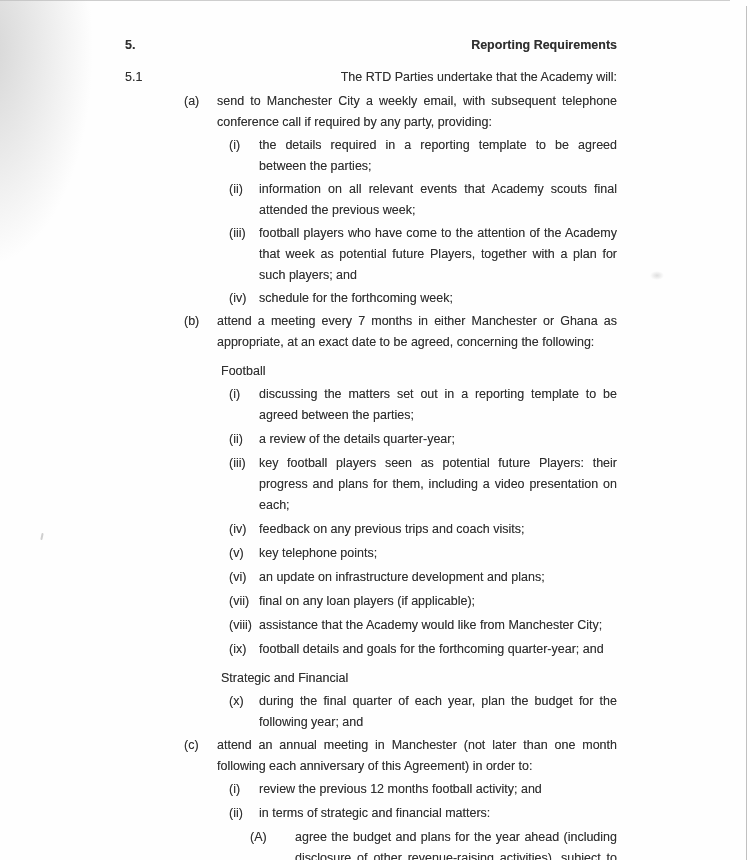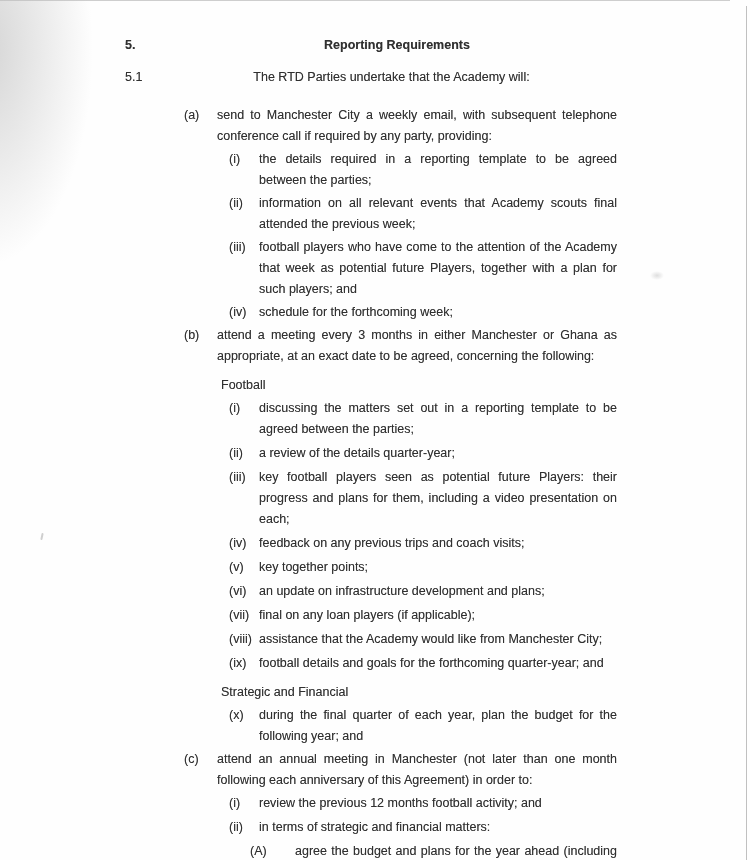--- a/index.html
+++ b/index.html
@@ -20,21 +20,21 @@
     top: 35px;
     left: 0;
     width: 617px; 
   }
   .row { display: flex; margin-bottom: 2px; }
   .lbl { flex: 0 0 auto; white-space: nowrap; }
   .txt { flex: 1 1 auto; text-align: justify; }
 
   .row-heading   { margin-left: 125px; margin-bottom: 11px; font-weight: bold; }
   .row-heading .lbl { width: 52px; }
-  .row-clause    { margin-left: 125px; margin-bottom: 17px; }
+  .row-clause    { margin-left: 125px; margin-bottom: 3px; }
   .row-clause .lbl { width: 41px; }
   .lvl-a         { margin-left: 184px; }
   .lvl-a .lbl    { min-width: 33px; }
   .lvl-sub       { margin-left: 229px; }
   .lvl-sub .lbl  { min-width: 30px; }
   .lvl-deep      { margin-left: 250px; }
   .lvl-deep .lbl { min-width: 45px; }
   .subheading    { margin-left: 221px; margin-bottom: 2px; margin-top: 8px; }
   .gap3 { margin-bottom: 3px; }
 
@@ -70,26 +70,26 @@
   <div class="scan-corner-shade"></div>
   <div class="scan-top-line"></div>
   <div class="scan-right-line"></div>
   <div class="scan-speck-left"></div>
   <div class="scan-smudge"></div>
 
   <div class="content">
 
     <div class="row row-heading">
       <span class="lbl">5.</span>
-      <div class="txt" style="text-align:center">Reporting Requirements</div>
+      <div class="txt" style="text-align:right">Reporting Requirements</div>
     </div>
 
     <div class="row row-clause">
       <span class="lbl">5.1</span>
-      <div class="txt" style="text-align:center">The RTD Parties undertake that the Academy will:</div>
+      <div class="txt" style="text-align:right">The RTD Parties undertake that the Academy will:</div>
     </div>
 
     <div class="row lvl-a">
       <span class="lbl">(a)</span>
       <div class="txt">send to Manchester City a weekly email, with subsequent telephone conference call if required by any party, providing:</div>
     </div>
     <div class="row lvl-sub">
       <span class="lbl">(i)</span>
       <div class="txt">the details required in a reporting template to be agreed between the parties;</div>
     </div>
@@ -101,42 +101,42 @@
       <span class="lbl">(iii)</span>
       <div class="txt">football players who have come to the attention of the Academy that week as potential future Players, together with a plan for such players; and</div>
     </div>
     <div class="row lvl-sub">
       <span class="lbl">(iv)</span>
       <div class="txt">schedule for the forthcoming week;</div>
     </div>
 
     <div class="row lvl-a">
       <span class="lbl">(b)</span>
-      <div class="txt">attend a meeting every 3 months in either Manchester or Ghana as appropriate, at an exact date to be agreed, concerning the following:</div>
+      <div class="txt">attend a meeting every 7 months in either Manchester or Ghana as appropriate, at an exact date to be agreed, concerning the following:</div>
     </div>
     <div class="subheading">Football</div>
     <div class="row lvl-sub gap3">
       <span class="lbl">(i)</span>
       <div class="txt">discussing the matters set out in a reporting template to be agreed between the parties;</div>
     </div>
     <div class="row lvl-sub gap3">
       <span class="lbl">(ii)</span>
       <div class="txt">a review of the details quarter-year;</div>
     </div>
     <div class="row lvl-sub gap3">
       <span class="lbl">(iii)</span>
       <div class="txt">key football players seen as potential future Players: their progress and plans for them, including a video presentation on each;</div>
     </div>
     <div class="row lvl-sub gap3">
       <span class="lbl">(iv)</span>
       <div class="txt">feedback on any previous trips and coach visits;</div>
     </div>
     <div class="row lvl-sub gap3">
       <span class="lbl">(v)</span>
-      <div class="txt">key together points;</div>
+      <div class="txt">key telephone points;</div>
     </div>
     <div class="row lvl-sub gap3">
       <span class="lbl">(vi)</span>
       <div class="txt">an update on infrastructure development and plans;</div>
     </div>
     <div class="row lvl-sub gap3">
       <span class="lbl">(vii)</span>
       <div class="txt">final on any loan players (if applicable);</div>
     </div>
     <div class="row lvl-sub gap3">

